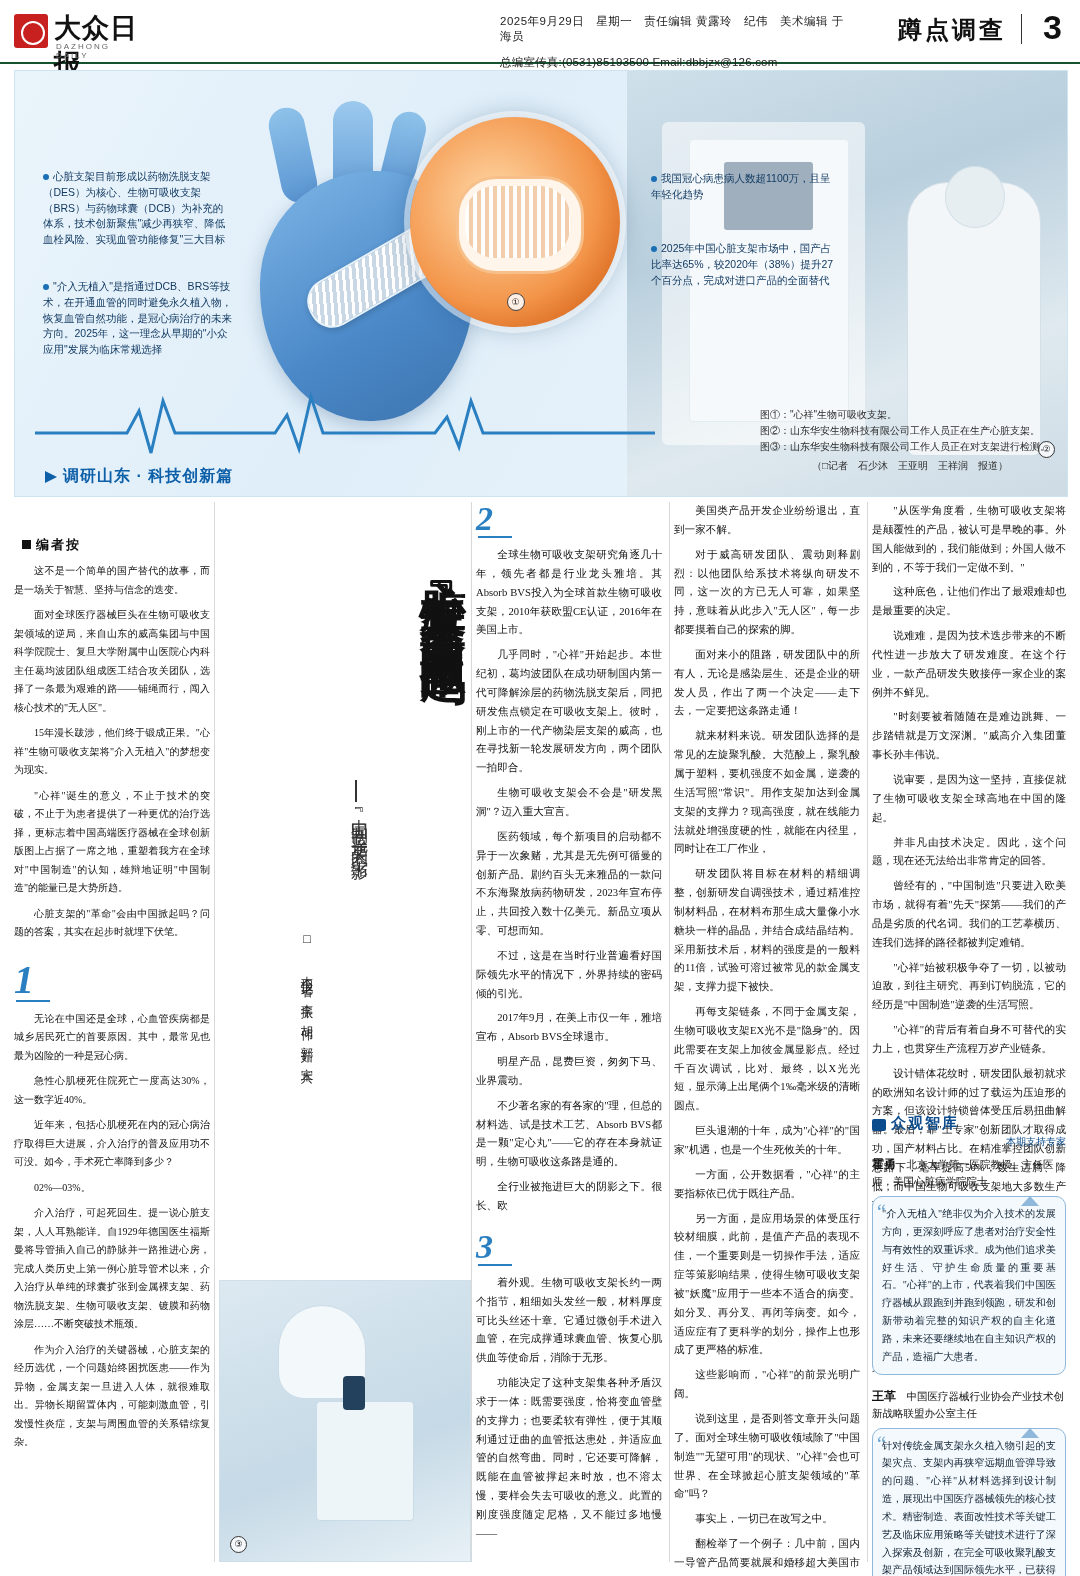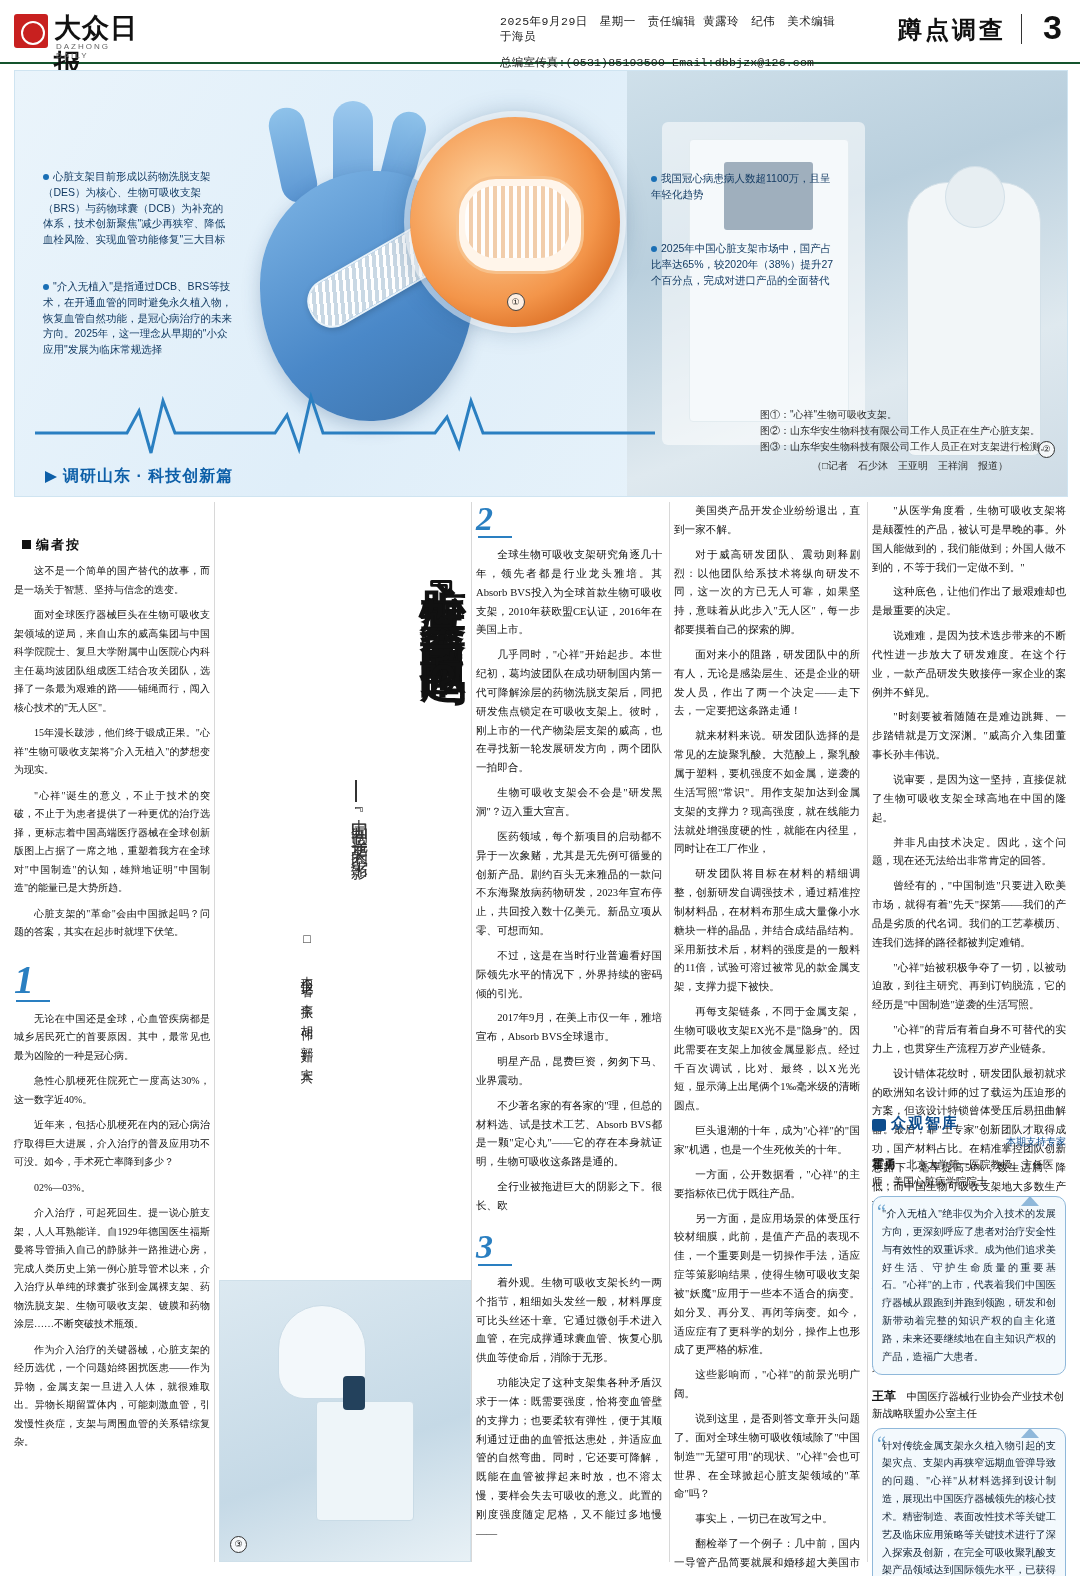--- a/index.html
+++ b/index.html
@@ -7,21 +7,21 @@
   .page{position:absolute;inset:0;background:#fff;}
 
   
   .masthead{position:absolute;left:0;top:0;width:1080px;height:62px;border-bottom:2px solid #14532d;background:#fff;}
   .logo{position:absolute;left:14px;top:10px;width:130px;height:44px;}
   .logo .sq{position:absolute;left:0;top:4px;width:34px;height:34px;background:#c8201f;border-radius:3px;}
   .logo .sq:after{content:"";position:absolute;left:7px;top:7px;width:20px;height:20px;border:2px solid #fff;border-radius:50%;}
   .logo .cn{position:absolute;left:40px;top:0px;font-size:27px;font-weight:bold;color:#111;letter-spacing:1px;font-family:"Liberation Serif",serif;}
   .logo .en{position:absolute;left:42px;top:32px;font-size:8px;color:#666;letter-spacing:2px;font-family:"Liberation Sans",sans-serif;}
 
-  .headline-meta{position:absolute;left:500px;top:14px;width:350px;font-size:11.5px;color:#222;font-family:Liberation Mono, monospace;}
+  .headline-meta{position:absolute;left:500px;top:14px;width:350px;font-size:11.5px;color:#222;font-family:Liberation Sans, sans-serif;}
   .headline-meta .row1{letter-spacing:.5px;}
   .headline-meta .row2{margin-top:11px;letter-spacing:.2px;}
   .colname{position:absolute;right:74px;top:14px;font-size:24px;font-weight:bold;letter-spacing:3px;color:#111;}
   .colrule{position:absolute;right:58px;top:14px;width:1px;height:30px;background:#333;}
   .pagenum{position:absolute;right:18px;top:8px;font-size:34px;font-weight:bold;color:#111;font-family:"Liberation Sans",sans-serif;}
 
   
   .hero{position:absolute;left:14px;top:70px;width:1052px;height:425px;
         background:linear-gradient(120deg,#eaf4fb 0%,#dfeef9 40%,#eef6fb 100%);
         border:1px solid #cfe4f1;overflow:hidden;}

